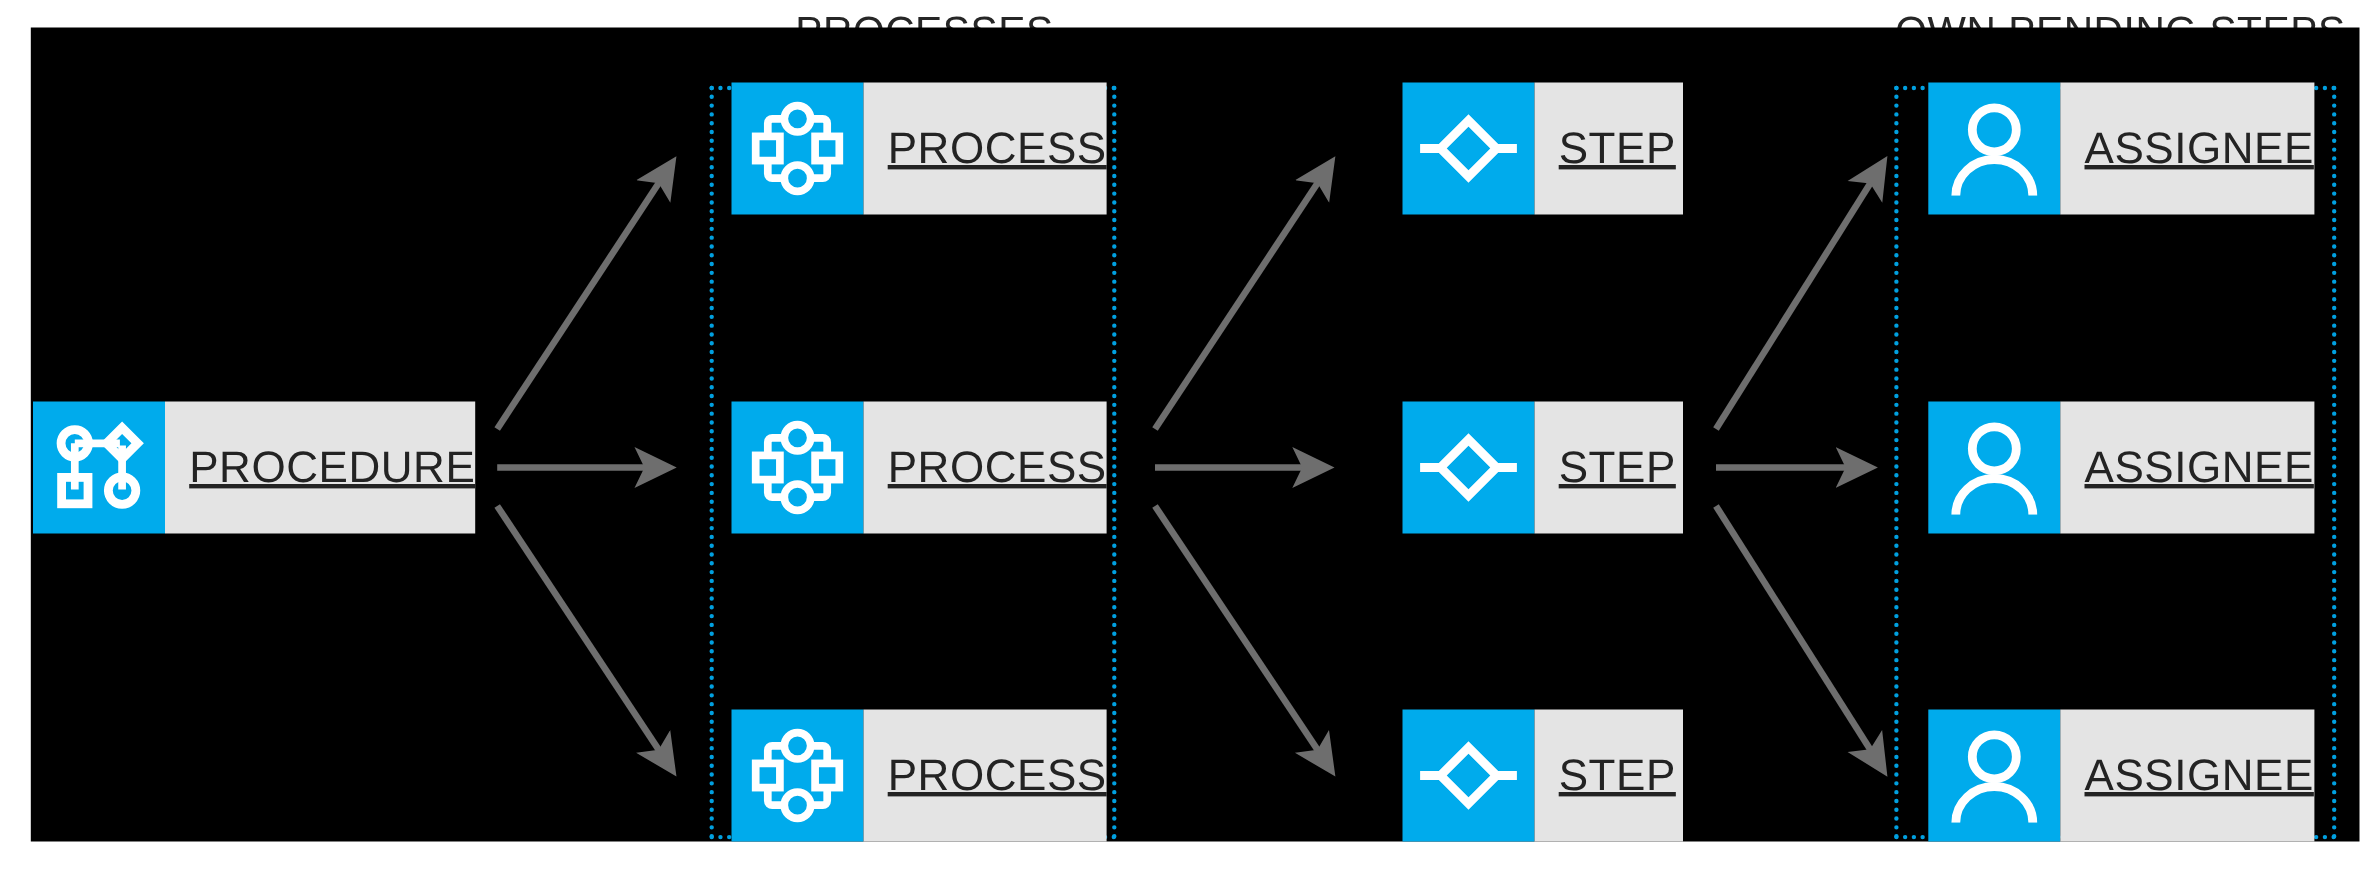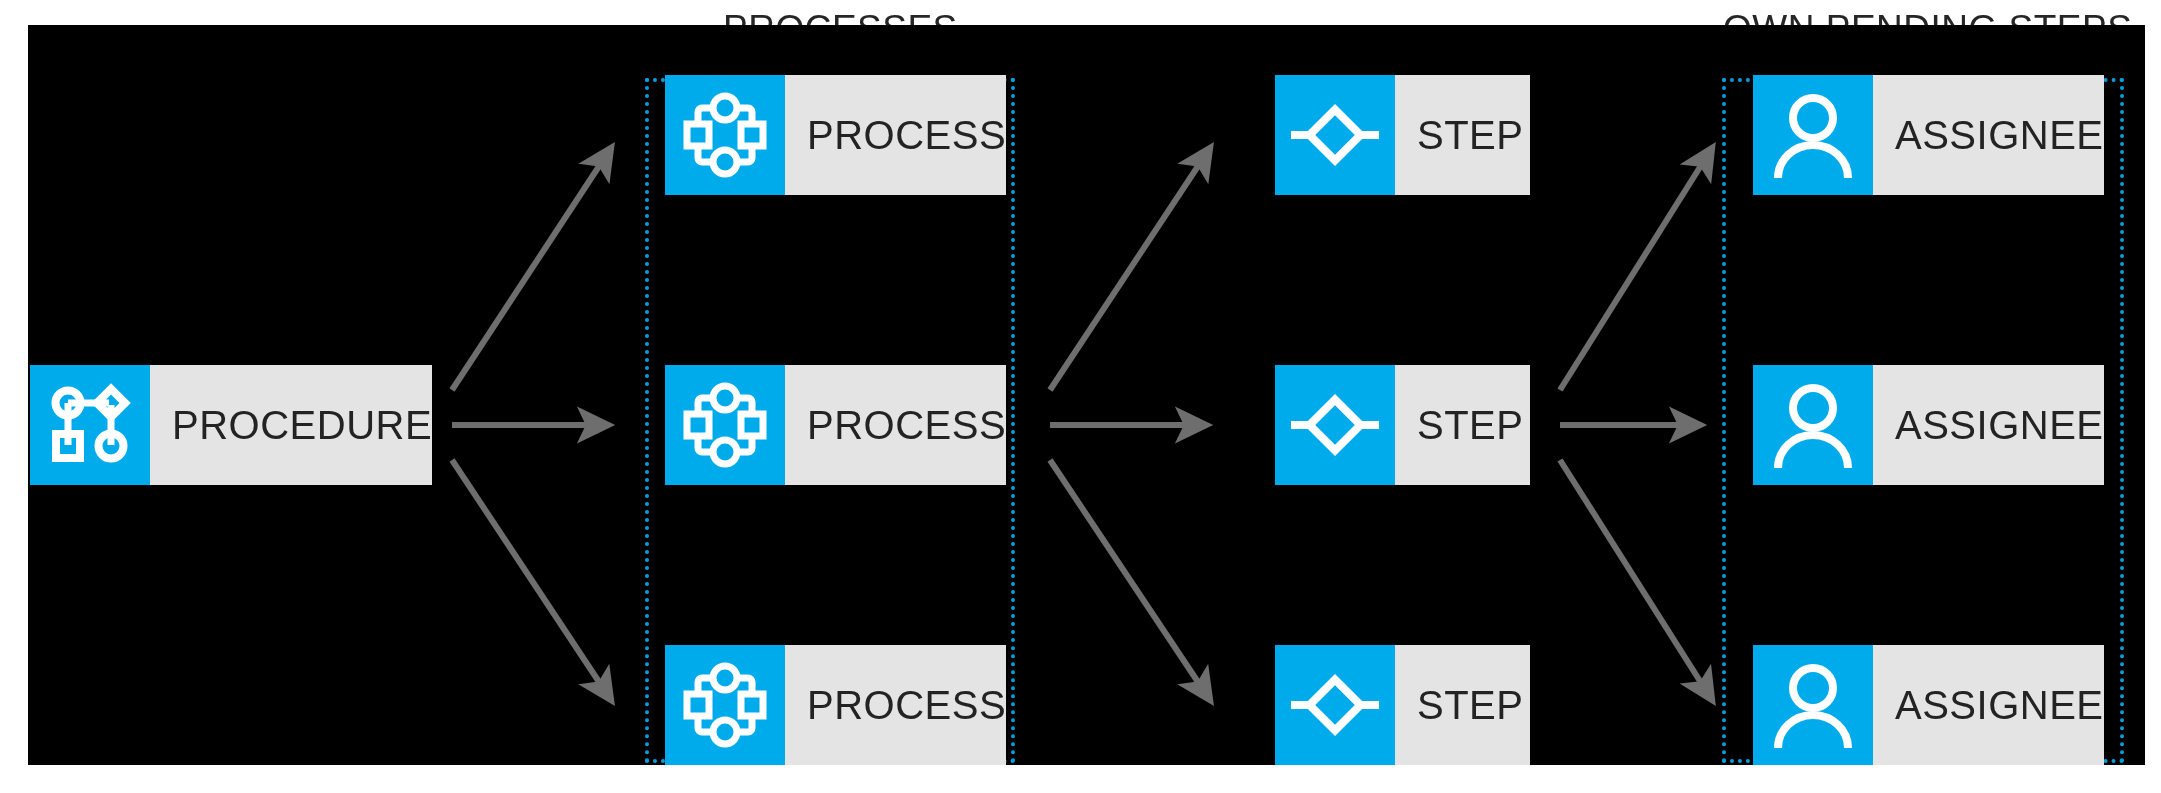--- a/index.html
+++ b/index.html
@@ -52,20 +52,21 @@
   }
   .card-label{
     background:#E4E4E4;
     display:flex;align-items:center;
     padding-left:22px;
     color:#232323;
     font-size:40px;
     letter-spacing:0.5px;
     white-space:nowrap;
     flex:1 1 auto;
+    text-decoration:underline;
   }
   .card-icon svg{display:block;}
 
   
   .arrows{
     position:absolute;left:0;top:0;width:2161px;height:793px;
     z-index:5;pointer-events:none;
   }
 </style>
 </head>

